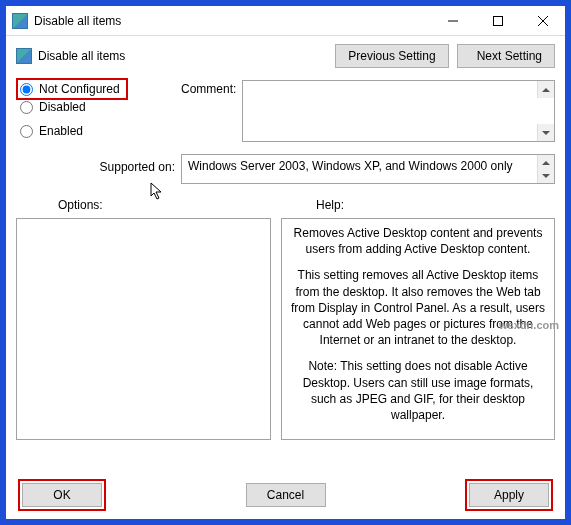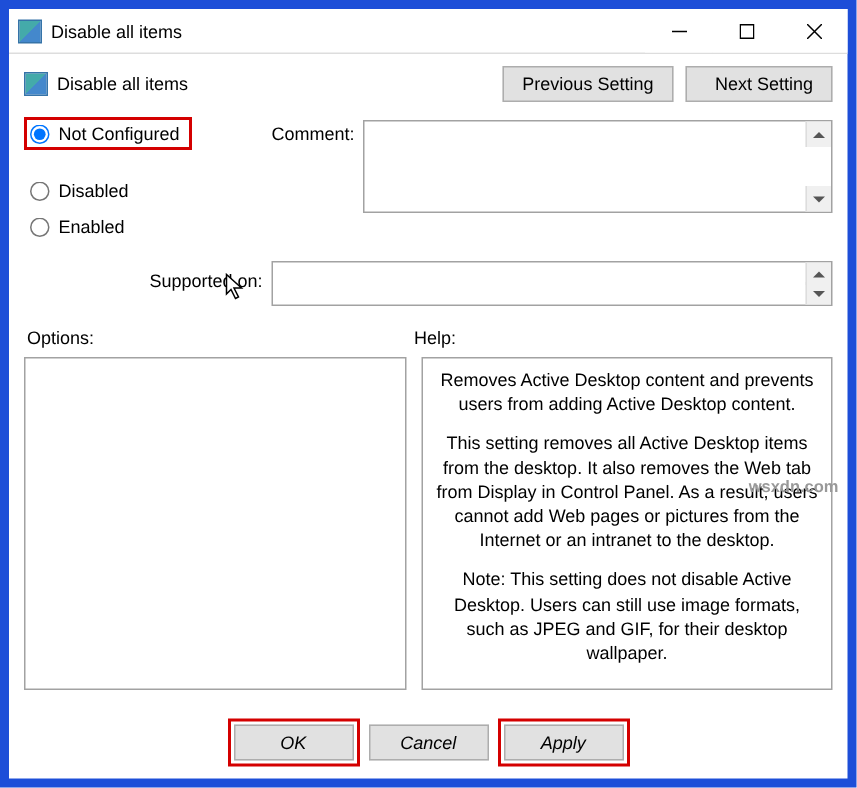--- a/index.html
+++ b/index.html
@@ -14,42 +14,42 @@
 .content { flex: 1; padding: 8px 10px 0 10px; display: flex; flex-direction: column; position: relative; }
 .row-head { display: flex; align-items: center; margin-bottom: 12px; }
 .row-head .ico2 { width: 16px; height: 16px; background: linear-gradient(135deg,#4aa 0 50%,#48c 50% 100%); border:1px solid #3573a8; margin-right: 6px; }
 .row-head .spacer { flex: 1; }
 .btn { background: #e1e1e1; border: 1px solid #adadad; padding: 4px 12px; min-width: 80px; text-align: center; cursor: default; }
 .btn + .btn { margin-left: 8px; padding-left: 19px; }
 .cfg { display: flex; }
 .radios { width: 165px; padding-left: 4px; padding-top:2px; }
 .radio { display: flex; align-items: center; margin-bottom: 10px; }
 .radio input { margin: 0 6px 0 0; }
-.hl { border: 2px solid #d40000; padding: 2px 6px 2px 2px; margin:-4px -8px 20px -4px; display:inline-flex; align-items:center; }
+.hl { border: 2px solid #d40000; padding: 2px 6px 2px 2px; margin:-4px -8px 0 -4px; display:inline-flex; align-items:center; }
 .labcol { width: 80px; text-align: right; padding-right: 6px; padding-top:2px; }
 .commentbox, .supbox { flex: 1; border: 1px solid #a2a2a2; background: #fff; position: relative; }
 .commentbox { height: 62px; }
 .supbox { height: 30px; display:flex; align-items:flex-start; padding:4px 20px 4px 6px; }
 .scrollends { position:absolute; right:0; width:17px; background:#f0f0f0; border-left:1px solid #ddd; display:flex; align-items:center; justify-content:center; }
 .scrollends svg{width:8px;height:8px;fill:#555}
 .commentbox .scrollends.up{top:0;height:17px}
 .commentbox .scrollends.dn{bottom:0;height:17px}
 .supbox .scrollends.up{top:0;height:15px}
 .supbox .scrollends.dn{bottom:0;height:15px}
 .suprow { display:flex; margin-top:6px; align-items:flex-start; }
 .sup-label { width:165px; text-align:right; padding-right:6px; padding-top:6px;}
 .cursor-img{position:absolute; left:144px; top:146px; pointer-events:none;}
 .midrow { display:flex; margin-top:14px; }
-.opt-lab { width: 260px; padding-left:2px;}
+.opt-lab { width: 260px; padding-left:2px;margin-left:40px;}
 .panels { display:flex; margin-top:6px; gap:10px; }
 .panel { border:1px solid #a2a2a2; background:#fff; }
 .panel.opt { width: 255px; height: 222px; }
 .panel.help { flex:1; height:222px; padding:6px 8px; overflow:hidden; line-height:1.35; }
 .panel.help p { margin:0 0 10px 0;text-align:center; }
-.footer { height:48px; display:flex; align-items:center; justify-content:center; padding:0 14px; gap:8px;font-style:italic; }
+.footer { height:48px; display:flex; align-items:center; justify-content:space-between; padding:0 14px; gap:8px; }
 .hl-btn { border:2px solid #d40000; padding:2px; margin:-2px; display:inline-block; }
 .wm { position:absolute; right:6px; bottom:140px; font-size:11px; color:#999; transform: translateY(0); font-weight: bold; }
 </style>
 </head>
 <body>
 
 <div class="window">
   <div class="titlebar">
     <div class="ico"></div>
     <div class="title">Disable all items</div>
@@ -110,20 +110,21 @@
             <svg viewBox="0 0 8 8">
               <path d="M0 2 L4 6 L8 2 Z"></path>
             </svg>
           </div>
       </div>
     </div>
 
     <div class="suprow">
       <div class="sup-label">Supported on:</div>
       <div class="supbox">
+        <span>Windows Server 2003, Windows XP, and Windows 2000 only</span>
         <div class="scrollends up">
             <svg viewBox="0 0 8 8">
               <path d="M0 6 L4 2 L8 6 Z"></path>
             </svg>
           </div>
         <div class="scrollends dn">
             <svg viewBox="0 0 8 8">
               <path d="M0 2 L4 6 L8 2 Z"></path>
             </svg>
           </div>

